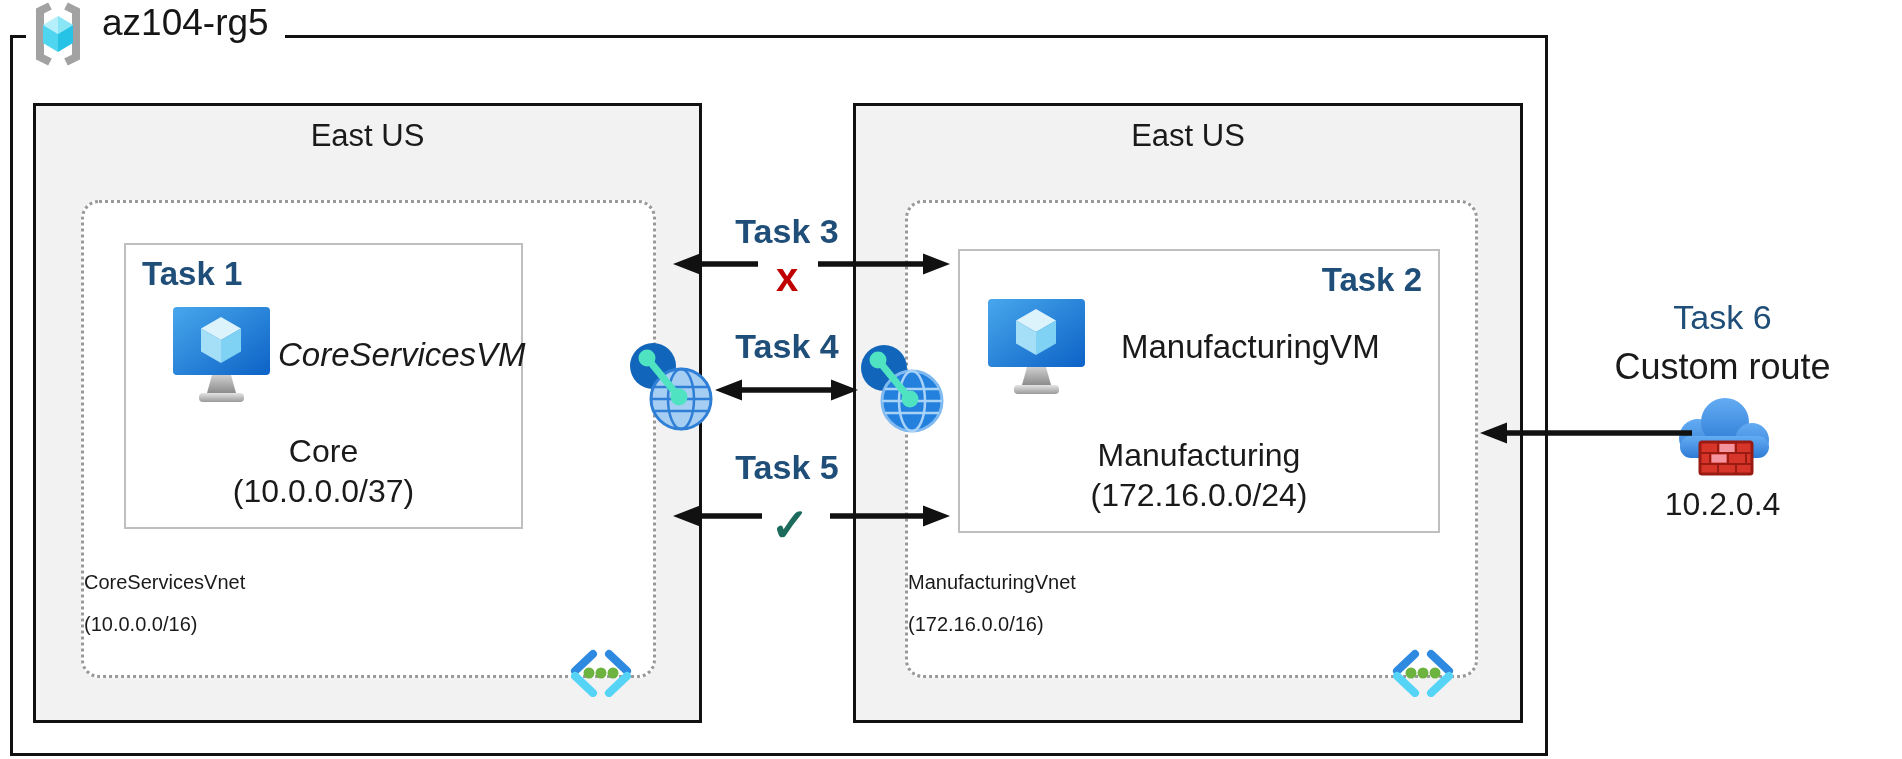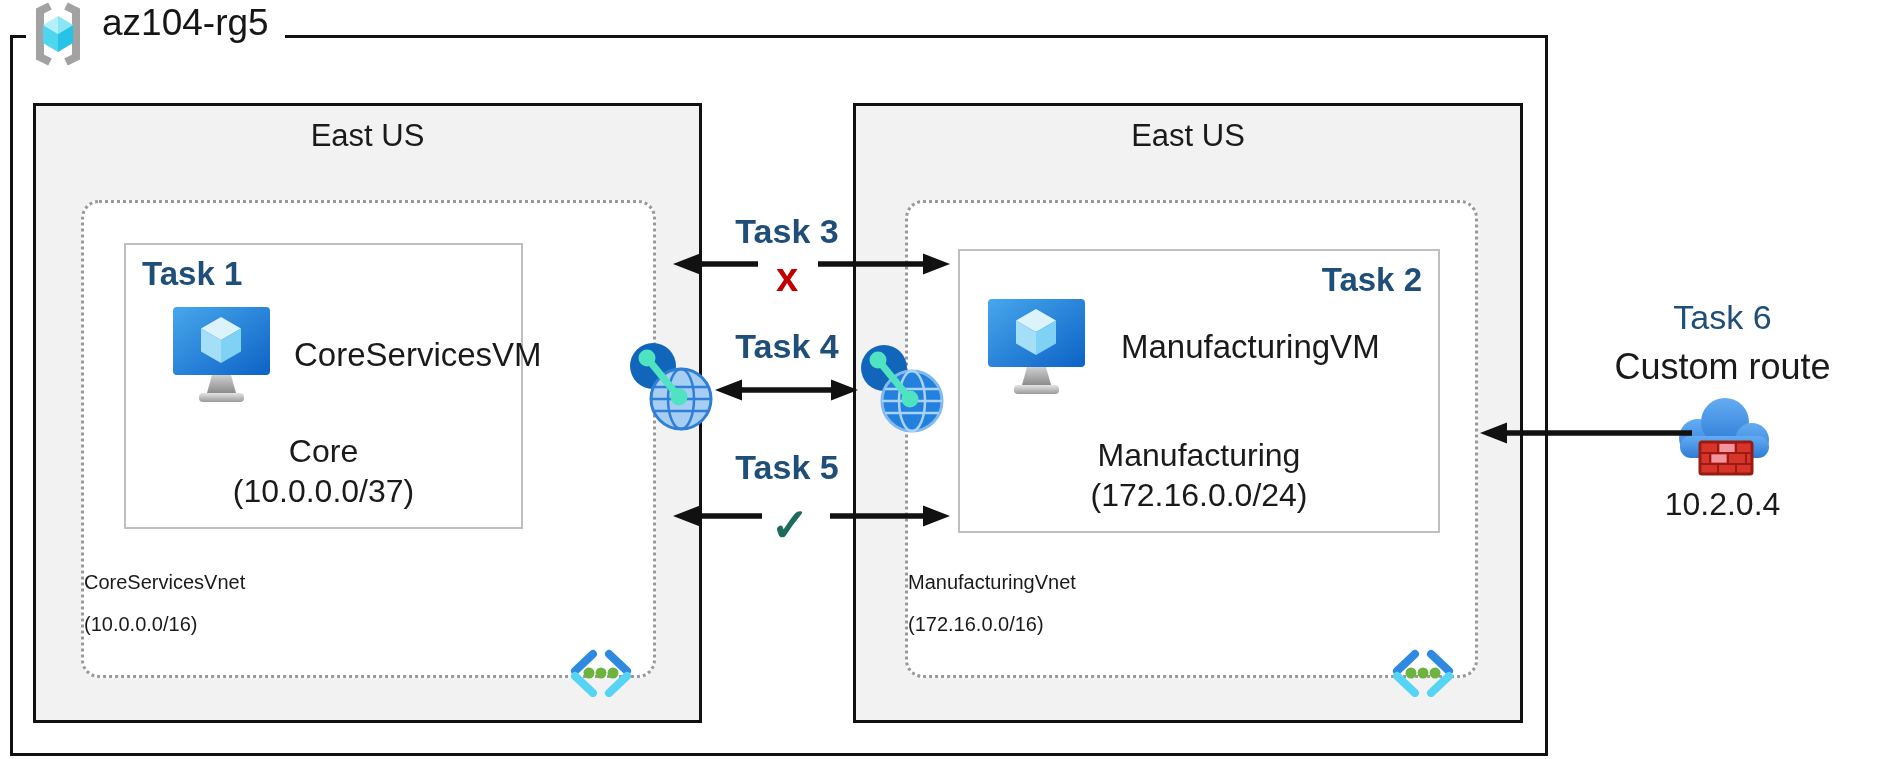--- a/index.html
+++ b/index.html
@@ -31,21 +31,21 @@
 
   
   .subnet{position:absolute;background:#fff;border:2px solid var(--subnet_border);
           box-sizing:border-box;}
   .subnet-left{left:40px;top:40px;width:399px;height:286px;}
   .subnet-right{left:50px;top:46px;width:482px;height:284px;}
   .task-label{position:absolute;top:10px;font-size:33px;font-weight:bold;color:var(--task_navy);}
   .task-left{left:16px;}
   .task-right{right:16px;}
   .vm-row{position:absolute;display:flex;align-items:center;}
-  .vm-row-left{left:47px;top:62px;gap:24px;}
+  .vm-row-left{left:47px;top:62px;gap:8px;font-style:italic;}
   .vm-row-right{left:28px;top:48px;gap:36px;}
   .vm-name{font-size:33px;}
   .subnet-caption{position:absolute;left:0;right:0;bottom:16px;text-align:center;
                   font-size:32px;line-height:40px;}
 
   
   .mid-label{position:absolute;left:697px;width:180px;text-align:center;
              font-size:34px;font-weight:bold;color:var(--task_navy);z-index:11;}
   .lbl-task3{top:196px;margin-top:16px;}
   .lbl-task4{top:327px;}

